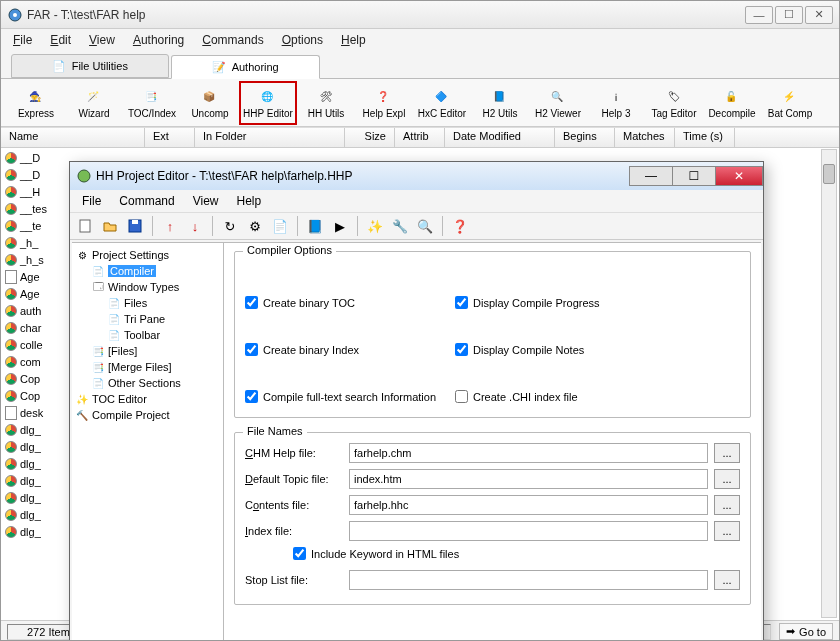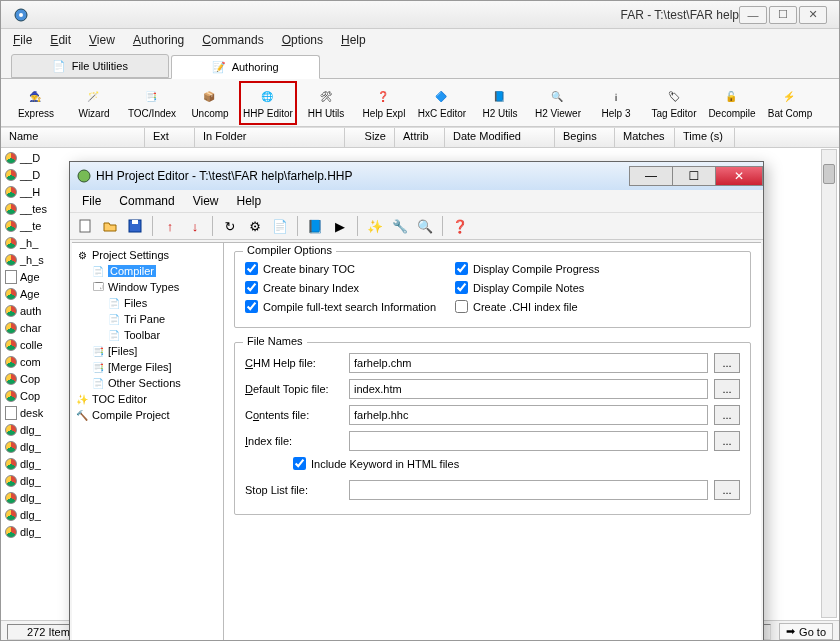--- a/index.html
+++ b/index.html
@@ -1,19 +1,19 @@
 <!DOCTYPE html>
 <html><head>
 <meta charset="utf-8">
 <style>
   * { box-sizing: border-box; margin: 0; padding: 0; }
   body { font-family: "Segoe UI", Tahoma, sans-serif; font-size: 11px; background: #fff; width: 840px; height: 641px; overflow: hidden; position: relative; border: 1px solid #999; }
   
   
-  .main-titlebar { height: 28px; background: linear-gradient(#f8f8f8,#e8e8e8); border-bottom: 1px solid #ccc; display: flex; align-items: center; padding: 0 12px; text-align: right; }
+  .main-titlebar { height: 28px; background: linear-gradient(#f8f8f8,#e8e8e8); border-bottom: 1px solid #ccc; display: flex; align-items: center; padding: 0 6px; }
   .main-titlebar .icon { width: 16px; height: 16px; margin-right: 4px; }
   .main-titlebar .title { flex: 1; font-size: 12px; color: #333; }
   .win-controls { display: flex; gap: 2px; }
   .win-btn { width: 28px; height: 18px; border: 1px solid #aaa; background: #f4f4f4; border-radius: 2px; display: flex; align-items: center; justify-content: center; font-size: 11px; color: #555; cursor: default; }
   
   .main-menu { height: 22px; background: #f4f4f4; display: flex; align-items: center; padding: 0 4px; gap: 2px; }
   .main-menu .mi { padding: 2px 8px; font-size: 12px; color: #222; }
   .main-menu .mi u { text-decoration: underline; }
   
   .tab-strip { height: 28px; background: #f4f4f4; display: flex; align-items: flex-end; padding: 0 10px; border-bottom: 1px solid #bbb; }
@@ -61,21 +61,21 @@
   .tree-pane { width:152px; border-right:1px solid #bbb; background:#fff; padding:4px 2px; font-size:11px; overflow:hidden; }
   .tree-node { display:flex; align-items:center; gap:3px; height:16px; padding-left:2px; white-space:nowrap; }
   .tree-node.d1 { padding-left: 18px; }
   .tree-node.d2 { padding-left: 34px; }
   .tree-node.sel span.lbl { background:#3399ff; color:#fff; padding:0 2px; }
   .ticon { width:13px; height:13px; display:inline-flex; align-items:center; justify-content:center; font-size:10px; flex-shrink:0; }
   
   .form-pane { flex:1; padding:8px 10px; font-size:11px; overflow:auto; }
   .groupbox { border:1px solid #bbb; border-radius:2px; padding:10px 10px 8px 10px; margin-bottom:14px; position:relative; }
   .groupbox > .legend { position:absolute; top:-8px; left:8px; background:#fff; padding:0 4px; font-size:11px; }
-  .chk-row { display:flex; margin-bottom:6px; }
+  .chk-row { display:flex; margin-bottom:6px;margin-top:34px; }
   .chk { display:flex; align-items:center; gap:5px; width:210px; }
   .chk input { width:13px; height:13px; }
   
   .form-row { display:flex; align-items:center; margin-bottom:6px; gap:6px; }
   .form-row .flabel { width:98px; }
   .form-row .finput { flex:1; height:20px; border:1px solid #aaa; padding:2px 4px; font-size:11px; background:#fff; }
   .browse-btn { width:26px; height:20px; border:1px solid #999; background:#f0f0f0; display:flex; align-items:center; justify-content:center; }
   .inline-chk { margin-left:48px; display:flex; align-items:center; gap:5px; margin-bottom:10px; }
   
   svg { display:block; }

